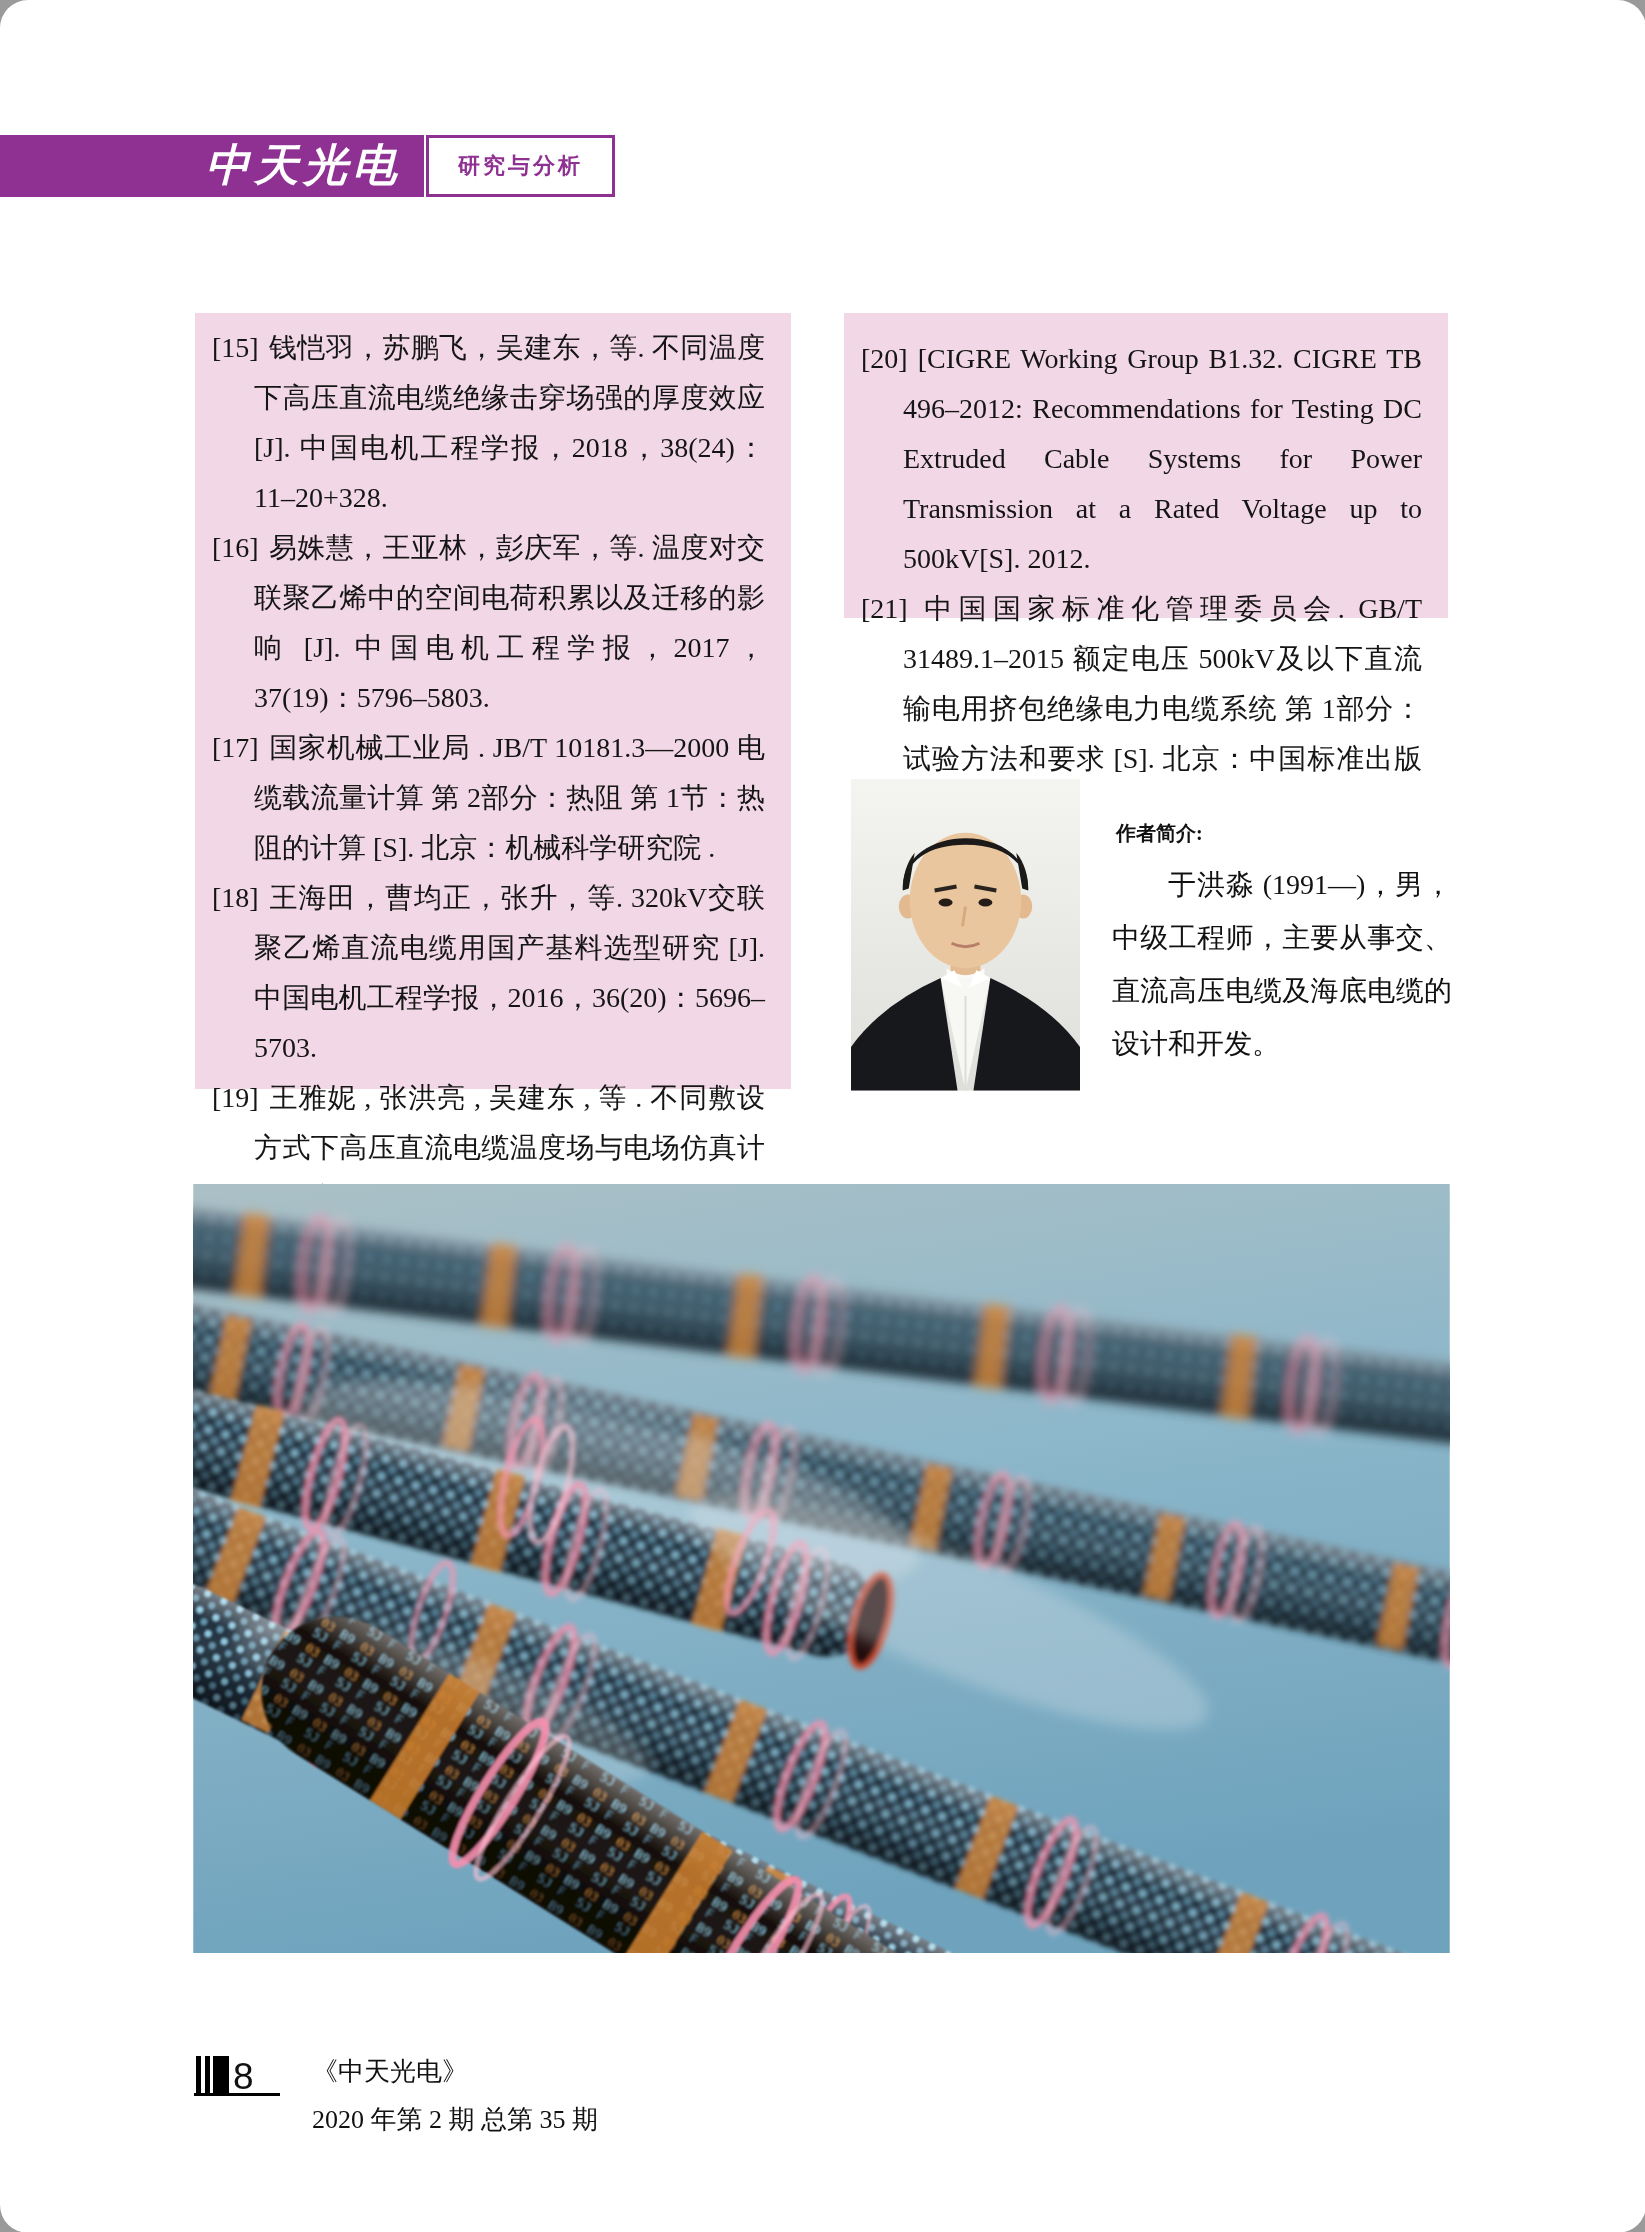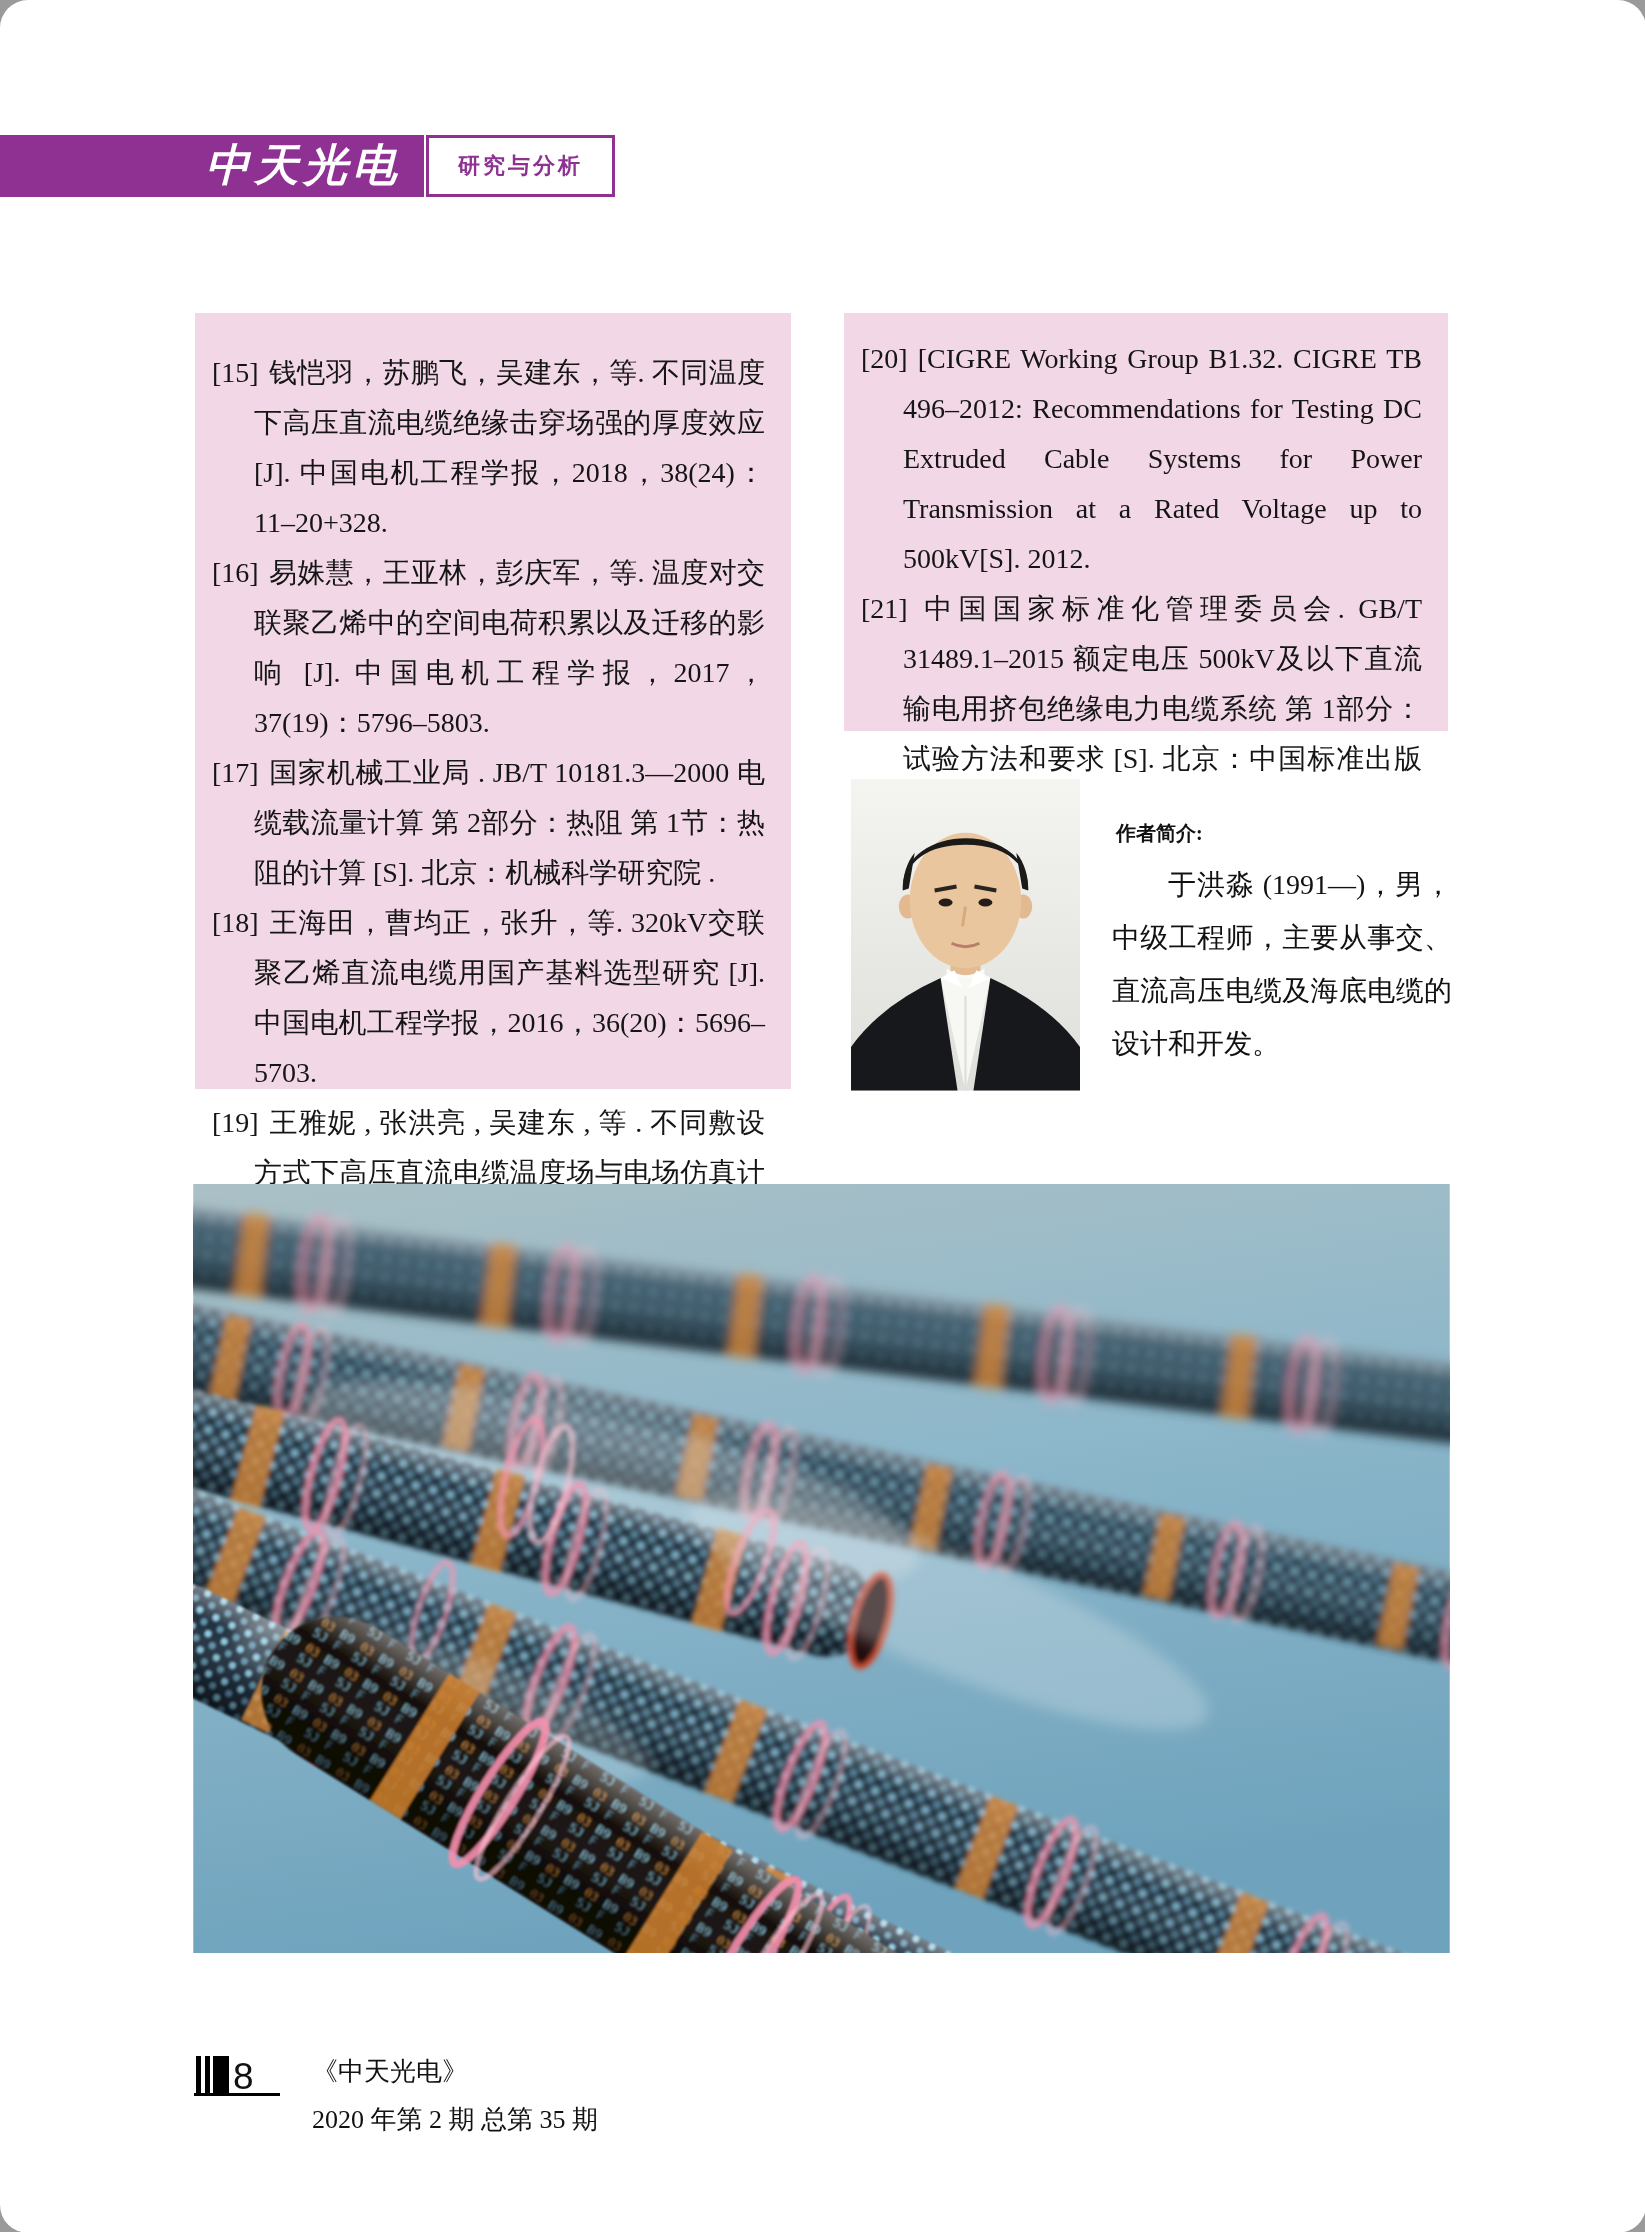--- a/index.html
+++ b/index.html
@@ -20,22 +20,22 @@
     background:#fff;border:3px solid #8e3192;color:#8e3192;
     display:flex;align-items:center;justify-content:center;
     font-size:22px;font-weight:bold;letter-spacing:3px;
     font-family:"Liberation Sans","DejaVu Sans",sans-serif;
   }
   
   .refbox{
     position:absolute;background:#f2d8e6;box-sizing:border-box;
     font-size:28px;line-height:50px;text-align:justify;color:#151515;
   }
-  #refbox-left{left:195px;top:313px;width:596px;height:776px;padding:35px 26px 0 17px;}
-  #refbox-right{left:844px;top:313px;width:604px;height:418px;padding:21px 26px 12px 17px;}
+  #refbox-left{left:195px;top:313px;width:596px;height:776px;padding:10px 26px 0 17px;}
+  #refbox-right{left:844px;top:313px;width:604px;height:305px;padding:21px 26px 12px 17px;}
   .ref-item{margin:0;padding-left:42px;text-indent:-42px;}
   .ref-id{padding-right:10px;}
   
   .author-photo{position:absolute;left:851px;top:779px;width:229px;height:311px;}
   .bio{position:absolute;left:1112px;top:808px;width:340px;}
   .bio-title{margin:4px;font-size:20px;font-weight:bold;line-height:42px;}
   .bio-text{margin:2px 0 0;font-size:28px;line-height:53px;text-align:justify;text-indent:2em;}
   .bio-name{font-weight:normal;}
   
   .cables{position:absolute;left:193px;top:1184px;width:1257px;height:769px;overflow:hidden;}

